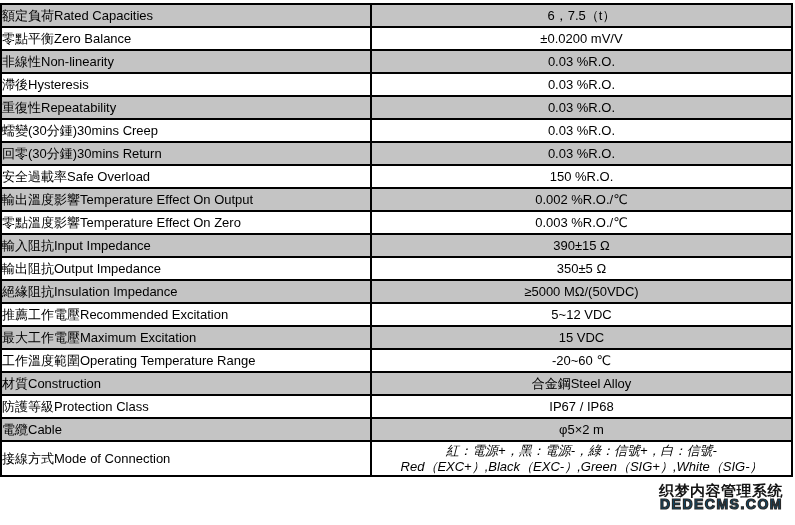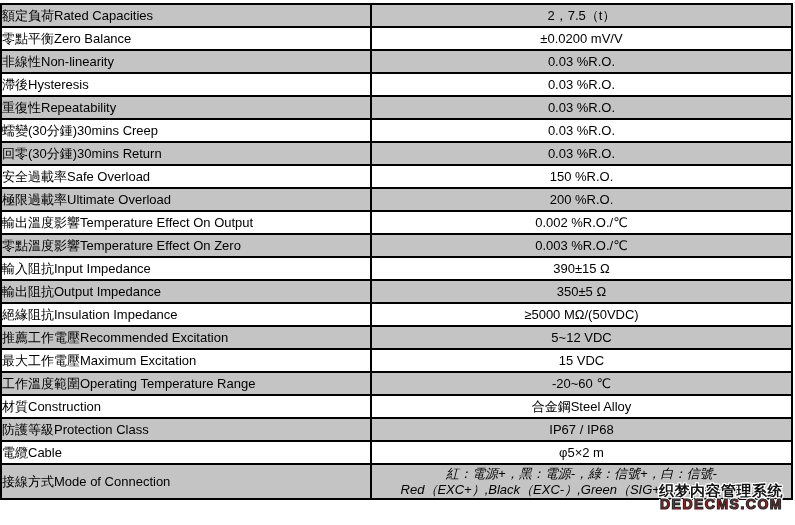--- a/index.html
+++ b/index.html
@@ -74,39 +74,39 @@
       -1px 0 0 #ffffff, 1px 0 0 #ffffff,
       0 -1px 0 #ffffff, 0 1px 0 #ffffff,
       -1px -1px 0 #ffffff, 1px 1px 0 #ffffff,
       -1px 1px 0 #ffffff, 1px -1px 0 #ffffff;
   }
   .wm-line2 {
     font-weight: bold;
     font-size: 14px;
     line-height: 14px;
     letter-spacing: 1.5px;
-    color: #b91c1c;
+    color: #0c4a6e;
     -webkit-text-stroke: 1.2px #2a2a2a;
     text-shadow:
       -2px 0 0 #ffffff, 2px 0 0 #ffffff,
       0 -2px 0 #ffffff, 0 2px 0 #ffffff;
     margin-top: -1px;
   }
 </style>
 </head>
 <body>
 
 <div class="top-sliver"></div>
 
 <table class="spec-table">
   <tbody>
 
     <tr>
         <td class="label-cell">額定負荷Rated Capacities</td>
-        <td class="value-cell">2，7.5（t）</td>
+        <td class="value-cell">6，7.5（t）</td>
       </tr>
       <tr>
         <td class="label-cell">零點平衡Zero Balance</td>
         <td class="value-cell">±0.0200 mV/V</td>
       </tr>
       <tr>
         <td class="label-cell">非線性Non-linearity</td>
         <td class="value-cell">0.03 %R.O.</td>
       </tr>
       <tr>
@@ -121,24 +121,20 @@
         <td class="label-cell">蠕變(30分鍾)30mins Creep</td>
         <td class="value-cell">0.03 %R.O.</td>
       </tr>
       <tr>
         <td class="label-cell">回零(30分鍾)30mins Return</td>
         <td class="value-cell">0.03 %R.O.</td>
       </tr>
       <tr>
         <td class="label-cell">安全過載率Safe Overload</td>
         <td class="value-cell">150 %R.O.</td>
-      </tr>
-      <tr>
-        <td class="label-cell">極限過載率Ultimate Overload</td>
-        <td class="value-cell">200 %R.O.</td>
       </tr>
       <tr>
         <td class="label-cell">輸出溫度影響Temperature Effect On Output</td>
         <td class="value-cell">0.002 %R.O./℃</td>
       </tr>
       <tr>
         <td class="label-cell">零點溫度影響Temperature Effect On Zero</td>
         <td class="value-cell">0.003 %R.O./℃</td>
       </tr>
       <tr>

